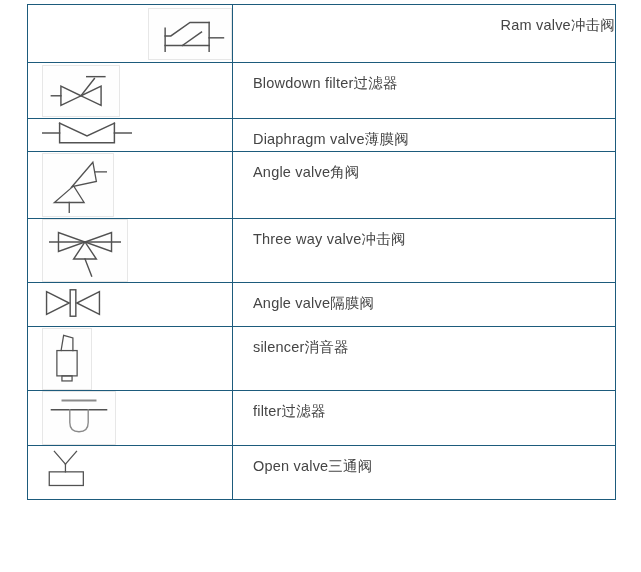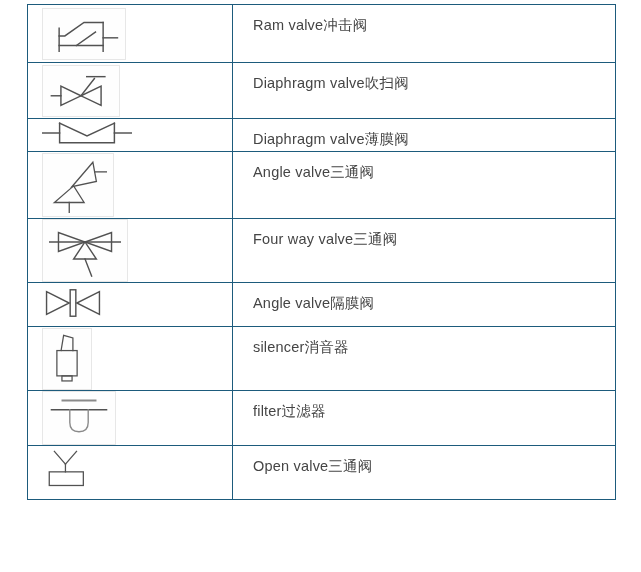--- a/index.html
+++ b/index.html
@@ -30,21 +30,21 @@
   }
   td.lbl {
     width: 362px;
     padding: 11px 0 0 20px;
     vertical-align: top;
     color: #454545;
     font-size: 14.5px;
     letter-spacing: 0.2px;
     white-space: nowrap;
   }
-  tr.r1  { height: 58px; }
+  tr.r1  { height: 58px; text-align: right; }
   tr.r2  { height: 56px; }
   tr.r3  { height: 23px; }
   tr.r4  { height: 67px; }
   tr.r5  { height: 63px; }
   tr.r6  { height: 60px; }
   tr.r7  { height: 44px; }
   tr.r8  { height: 64px; }
   tr.r9  { height: 45px; }
   tr.r10 { height: 54px; }
   .symbox {
@@ -99,21 +99,21 @@
             <svg width="64" height="44" viewBox="0 0 66 46">
               <path d="M2 28 H12"></path>
               <path d="M12 18 V38 L33 28 Z"></path>
               <path d="M54 18 V38 L33 28 Z"></path>
               <path d="M33 28 L47 10"></path>
               <path d="M39 8 H58"></path>
             </svg>
           </span>
         </td>
         <td class="lbl">
-          <span>Diaphragm valve吹扫阀</span>
+          <span>Blowdown filter过滤器</span>
         </td>
       </tr>
 
       <tr class="r3">
         <td class="sym">
           <span class="symbox">
             <svg width="90" height="28" viewBox="0 0 92 28">
               <path d="M0 14 H18"></path>
               <path d="M74 14 H92"></path>
               <path d="M18 4 V24 H74 V4"></path>
@@ -131,38 +131,38 @@
           <span class="symbox boxed">
             <svg width="58" height="56" viewBox="0 0 66 64">
               <path d="M50 6 L26 34 L54 28 Z"></path>
               <path d="M52 17 H66"></path>
               <path d="M28 33 L6 52 H40 Z"></path>
               <path d="M23 52 V64"></path>
             </svg>
           </span>
         </td>
         <td class="lbl">
-          <span>Angle valve三通阀</span>
+          <span>Angle valve角阀</span>
         </td>
       </tr>
 
       <tr class="r5">
         <td class="sym">
           <span class="symbox boxed">
             <svg width="72" height="55" viewBox="0 0 76 58">
               <path d="M0 20 H76"></path>
               <path d="M10 10 V30 L38 20 Z"></path>
               <path d="M66 10 V30 L38 20 Z"></path>
               <path d="M38 20 L26 38 H50 Z"></path>
               <path d="M38 38 L45 56"></path>
             </svg>
           </span>
         </td>
         <td class="lbl">
-          <span>Four way valve三通阀</span>
+          <span>Three way valve冲击阀</span>
         </td>
       </tr>
 
 
       <tr class="r7">
         <td class="sym">
           <span class="symbox">
             <svg width="62" height="34" viewBox="0 0 64 36">
               <path d="M4 6 V30 L28 18 Z"></path>
               <path d="M60 6 V30 L36 18 Z"></path>

